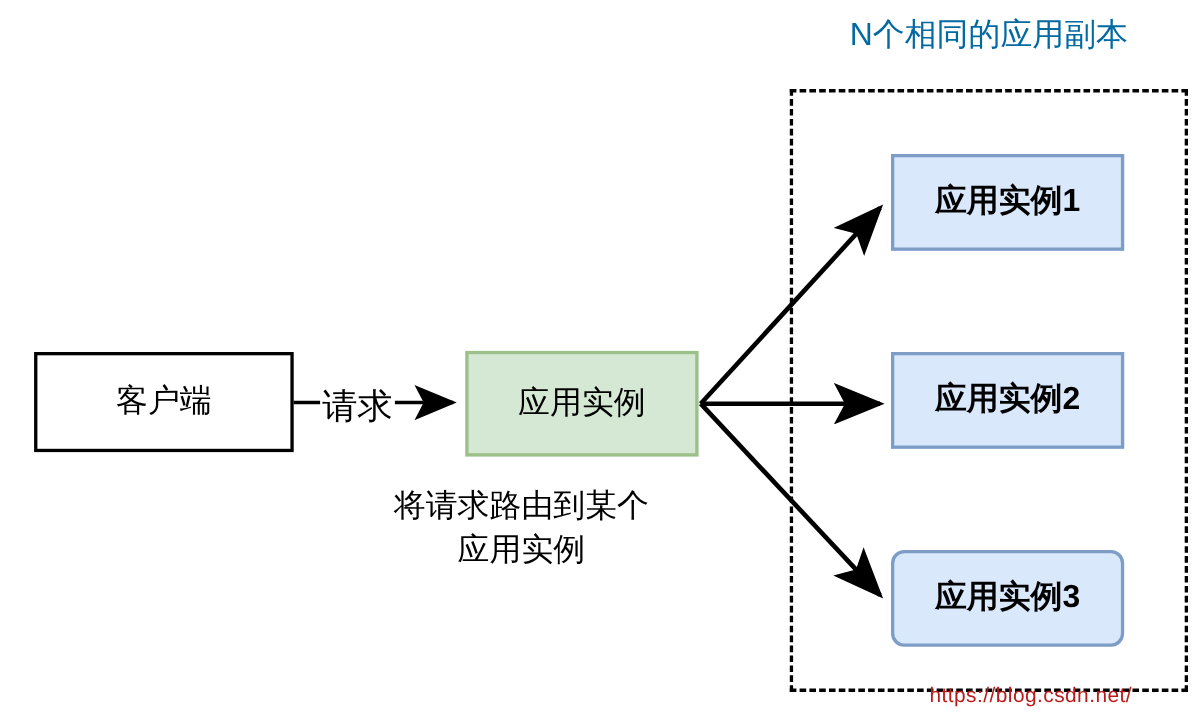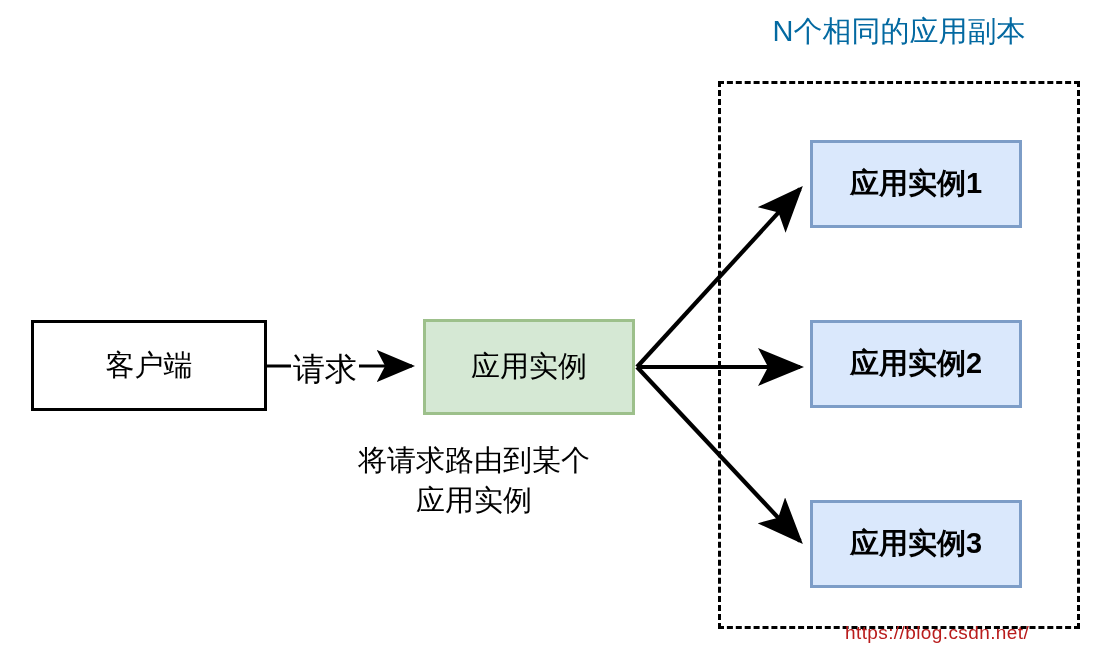--- a/index.html
+++ b/index.html
@@ -57,21 +57,21 @@
     left: 810px;
     width: 212px;
     height: 88px;
     background: #dae8fc;
     border: 3px solid #7d9dc7;
     font-size: 29px;
     font-weight: bold;
   }
   .inst-1 { top: 140px; }
   .inst-2 { top: 320px; }
-  .inst-3 { top: 500px; font-weight: bold; }
+  .inst-3 { top: 500px; font-weight: bold; border-radius: 12px; }
 
   .group-box {
     position: absolute;
     left: 718px;
     top: 81px;
     width: 362px;
     height: 548px;
     box-sizing: border-box;
     border: 3px dashed #000000;
     background: transparent;

